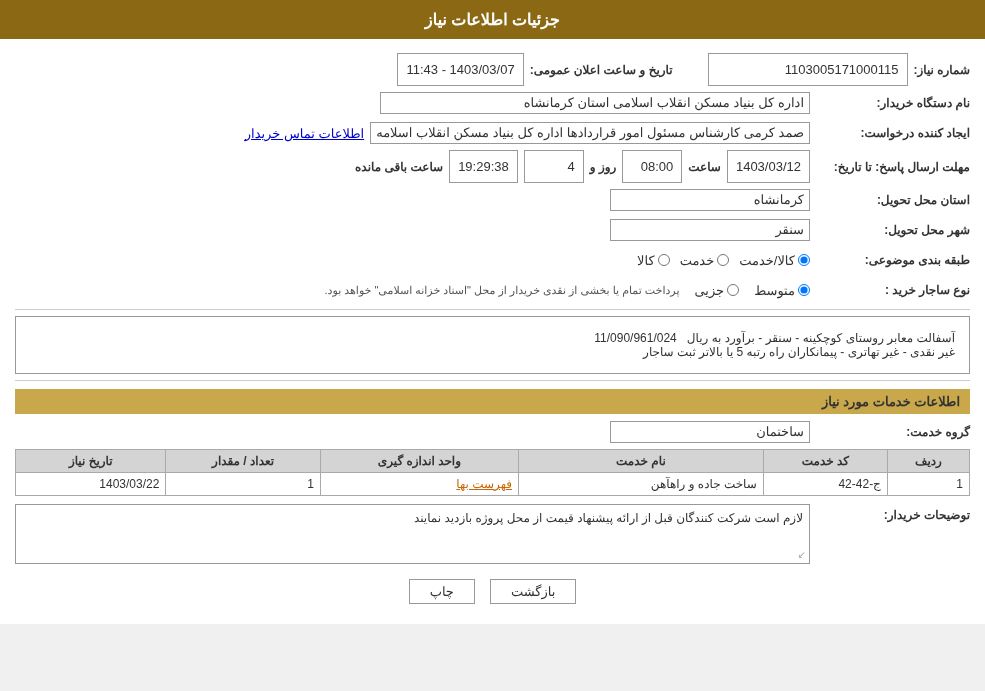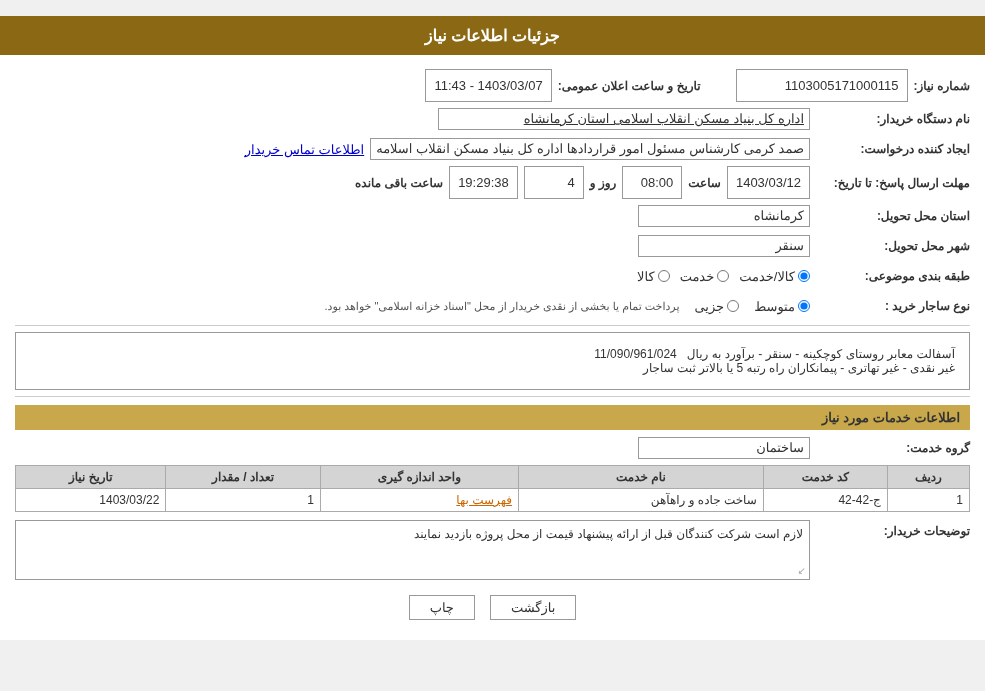--- a/index.html
+++ b/index.html
@@ -5,21 +5,21 @@
     * { box-sizing: border-box; margin: 0; padding: 0; }
     body {
       font-family: Tahoma, Arial, sans-serif;
       font-size: 13px;
       background: #f0f0f0;
       direction: rtl;
       color: #333;
     }
     .page-wrapper {
       max-width: 985px;
-      margin: 16px auto;
+      margin: 0 auto;
       background: #3b82f6;
     }
     .header {
       background: #8B6914;
       color: #fff;
       text-align: center;
       padding: 10px 0;
       font-size: 16px;
       font-weight: bold;
     }
@@ -50,21 +50,21 @@
       font-size: 12px;
     }
     .input-box {
       border: 1px solid #999;
       background: #fff;
       padding: 2px 5px;
       min-height: 22px;
       display: inline-block;
     }
     .input-medium {
-      width: 172px;
+      width: 200px;
     }
     .input-xsmall {
       width: 60px;
     }
     .date-box {
       border: 1px solid #999;
       background: #fff;
       padding: 8px 8px;
       min-height: 22px;
       display: inline-flex;
@@ -174,21 +174,21 @@
 
     <div class="announcement-row">
       <span class="info-label" style="min-width:auto;padding-left:6px;">شماره نیاز:</span>
       <span class="date-box input-medium" style="margin-left:15px;">1103005171000115</span>
       <span style="margin-right:20px;font-weight:bold;font-size:12px;padding-left:6px;">تاریخ و ساعت اعلان عمومی:</span>
       <span class="date-box">1403/03/07 - 11:43</span>
     </div>
 
     <div class="info-row">
       <span class="info-label">نام دستگاه خریدار:</span>
-      <span class="input-box" style="width:372px;text-decoration:underline;">اداره کل بنیاد مسکن انقلاب اسلامی استان کرمانشاه</span>
+      <span class="input-box" style="width:430px;">اداره کل بنیاد مسکن انقلاب اسلامی استان کرمانشاه</span>
     </div>
 
     <div class="info-row">
       <span class="info-label">ایجاد کننده درخواست:</span>
       <span style="flex:1; display:flex; align-items:center; gap:6px;">
         <span class="input-box" style="min-width:350px;">صمد کرمی کارشناس مسئول امور قراردادها اداره کل بنیاد مسکن انقلاب اسلامه</span>
         <span class="blue-link">اطلاعات تماس خریدار</span>
       </span>
     </div>
 

